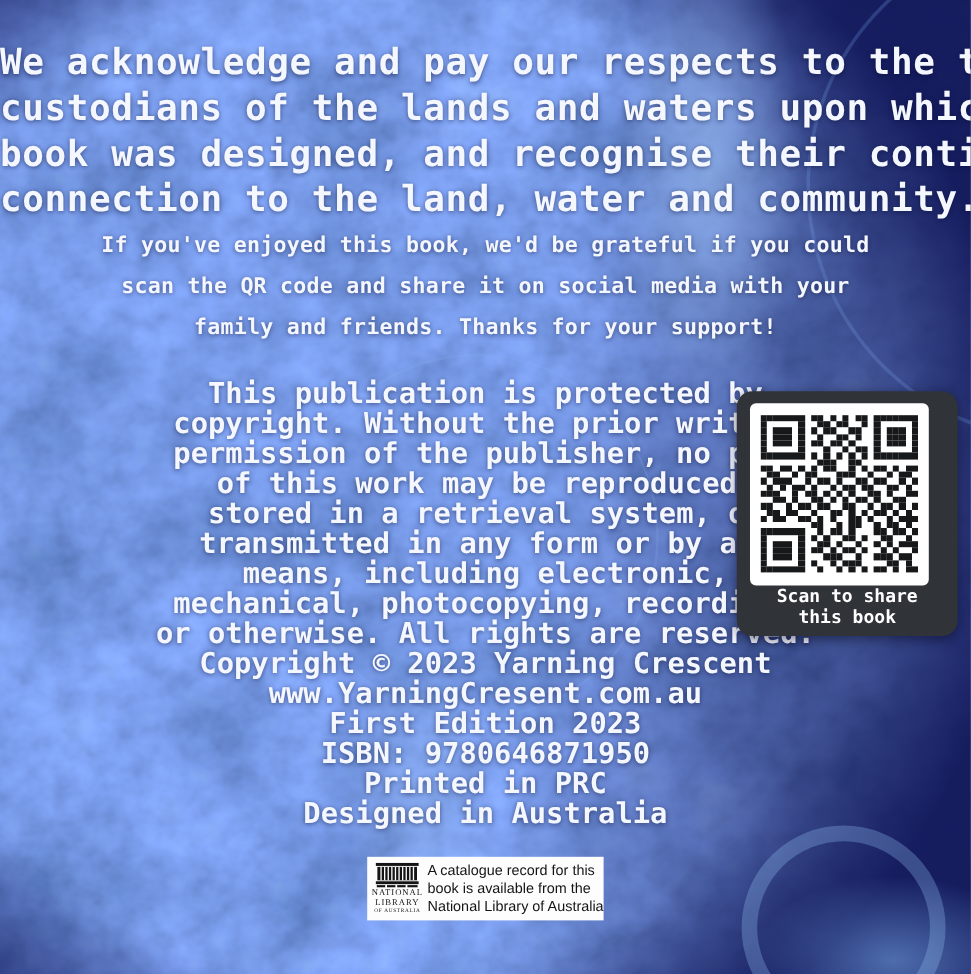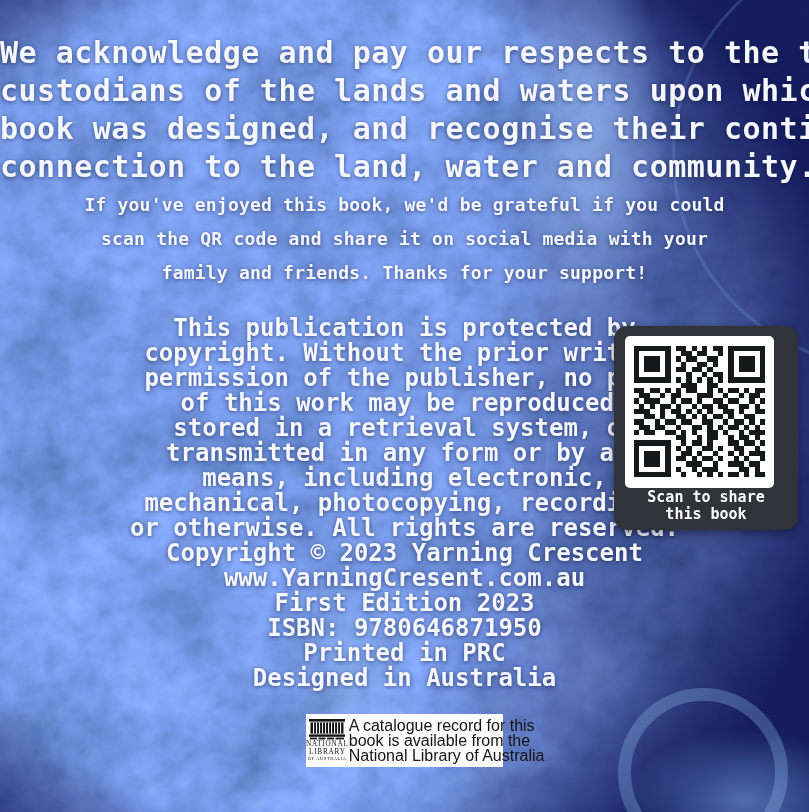--- a/index.html
+++ b/index.html
@@ -45,21 +45,21 @@
   .lib-box { position:absolute; left:306px; top:714px; width:197px; height:53px;
              background:#fdfdfd; display:flex; align-items:center;
              font-family:"Liberation Sans", sans-serif; }
   .lib-logo { width:58px; display:flex; flex-direction:column; align-items:center;
               color:#141414; }
   .lib-logo svg { display:block; margin-bottom:1px; }
   .lib-logo-word { font-family:"Liberation Serif", serif; font-size:7.2px; line-height:7.6px;
                    letter-spacing:0.8px; color:#141414; white-space:pre; }
   .lib-logo-sub  { font-family:"Liberation Serif", serif; font-size:4.4px; line-height:6px;
                    letter-spacing:0.6px; color:#141414; white-space:pre; }
-  .lib-caption { flex:1; font-size:16px; line-height:15px; color:#141414; white-space:pre; }
+  .lib-caption { flex:1; font-size:12px; line-height:15px; color:#141414; white-space:pre; }
 </style>
 </head>
 <body>
 
 <div class="page">
 
   <svg class="bg-svg" width="809" height="812" xmlns="http://www.w3.org/2000/svg">
     <defs>
       <filter id="fr1" x="0" y="0" width="100%" height="100%">
         <feTurbulence type="fractalNoise" baseFrequency="0.0085 0.0095" numOctaves="5" seed="14" stitchTiles="stitch"></feTurbulence>

